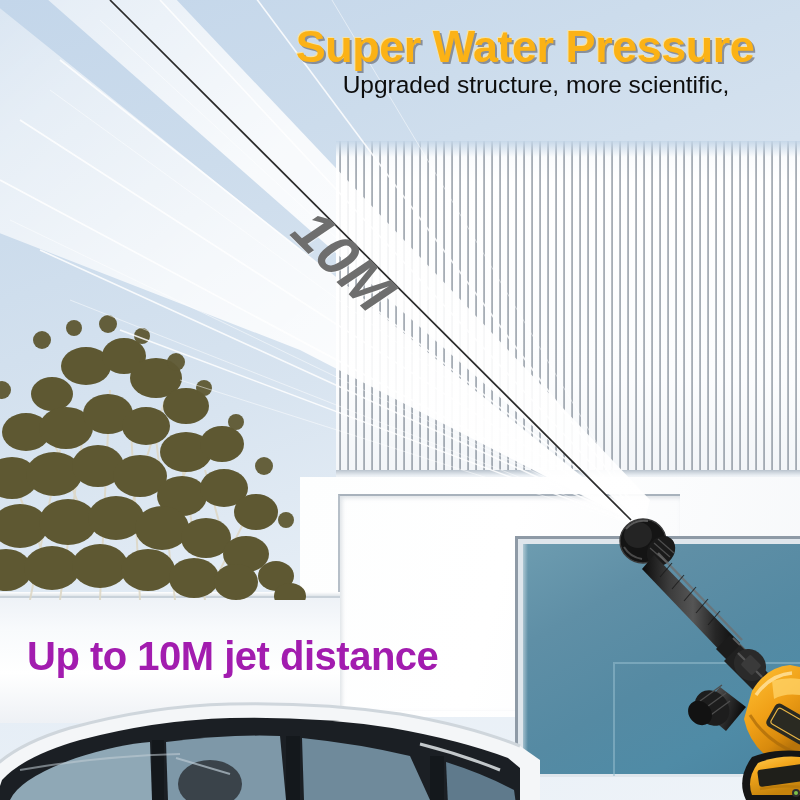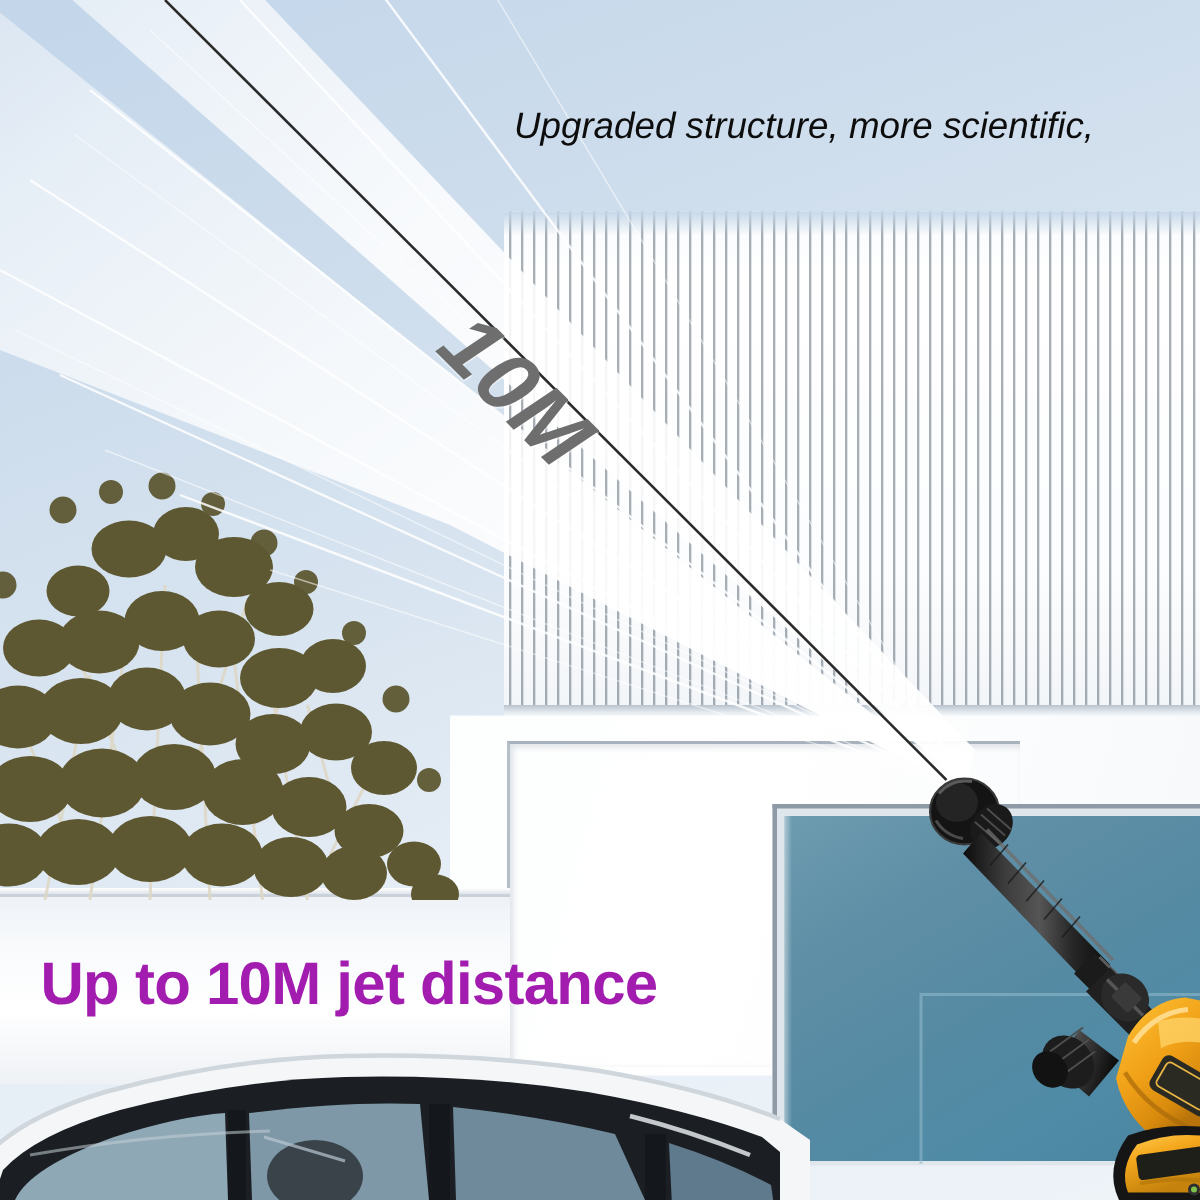--- a/index.html
+++ b/index.html
@@ -182,21 +182,21 @@
   }
   .subline {
     position: absolute;
     left: 280px; top: 70px;
     width: 512px;
     text-align: center;
     font-size: 24.5px;
     line-height: 30px;
     color: #0d0d0d;
   }
-  .subline div { white-space: nowrap; font-style: italic; }
+  .subline div { white-space: nowrap; }
 
   
   .caption {
     position: absolute;
     left: 27px; top: 634px;
     font-size: 40px;
     font-weight: bold;
     color: #a21caf;
     white-space: nowrap;
     letter-spacing: -0.5px;
@@ -463,20 +463,21 @@
         <path d="M158 268 Q178 260 200 262 L200 300 L152 300 Q146 284 158 268 Z" fill="url(#battgrad)"></path>
         <rect x="158" y="272" width="46" height="17" rx="3" fill="#1f1f1a" transform="rotate(-8 181 280)"></rect>
         <text x="181" y="285" font-family="Liberation Sans, sans-serif" font-size="9" font-weight="bold" fill="#e6c36a" text-anchor="middle" transform="rotate(-8 181 280)"></text>
         <path d="M160 294 Q180 290 200 292" stroke="#b8790b" stroke-width="2.5" fill="none" opacity="0.8"></path>
         <circle cx="196" cy="298" r="4" fill="#2f2f2f"></circle>
         <circle cx="196" cy="298" r="2" fill="#7ec24a"></circle>
       </g>
     </svg>
   </div>
 
+  <div class="headline">Super Water Pressure</div>
 
   <div class="subline">
     <div>Upgraded structure, more scientific,</div>
   </div>
 
   <div class="caption">Up to 10M jet distance</div>
 
 </div>
 
 </body></html>

